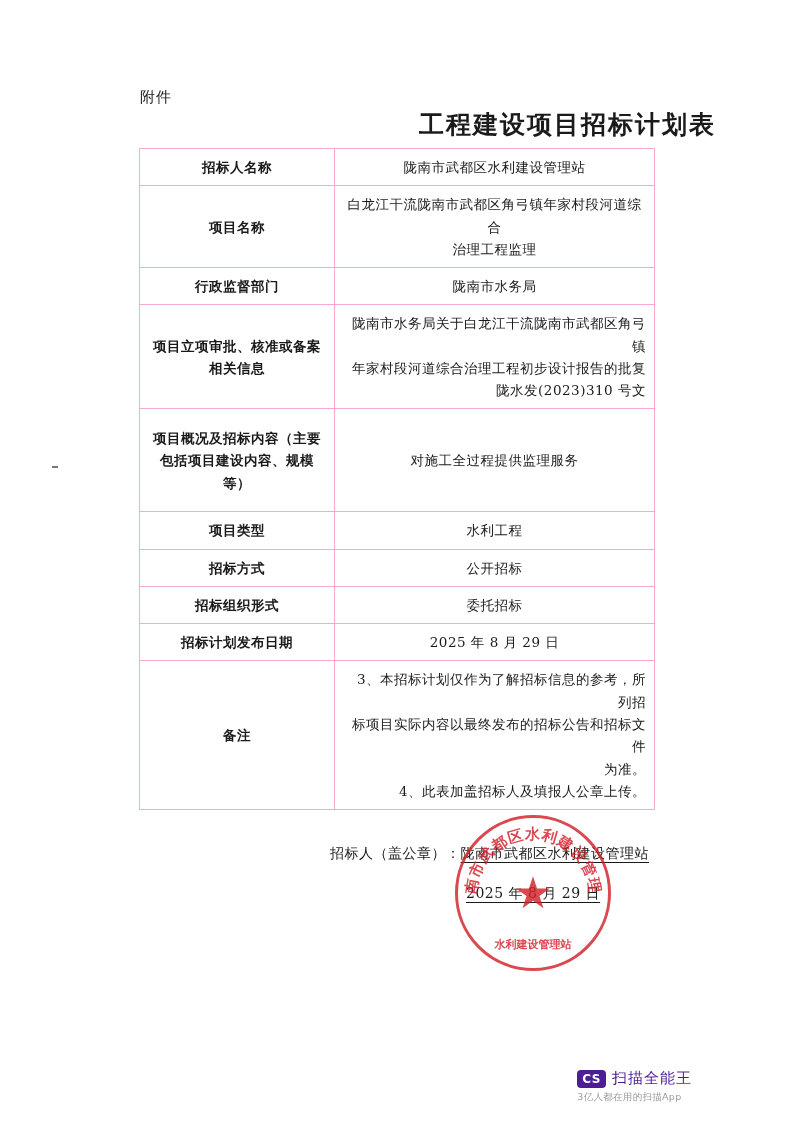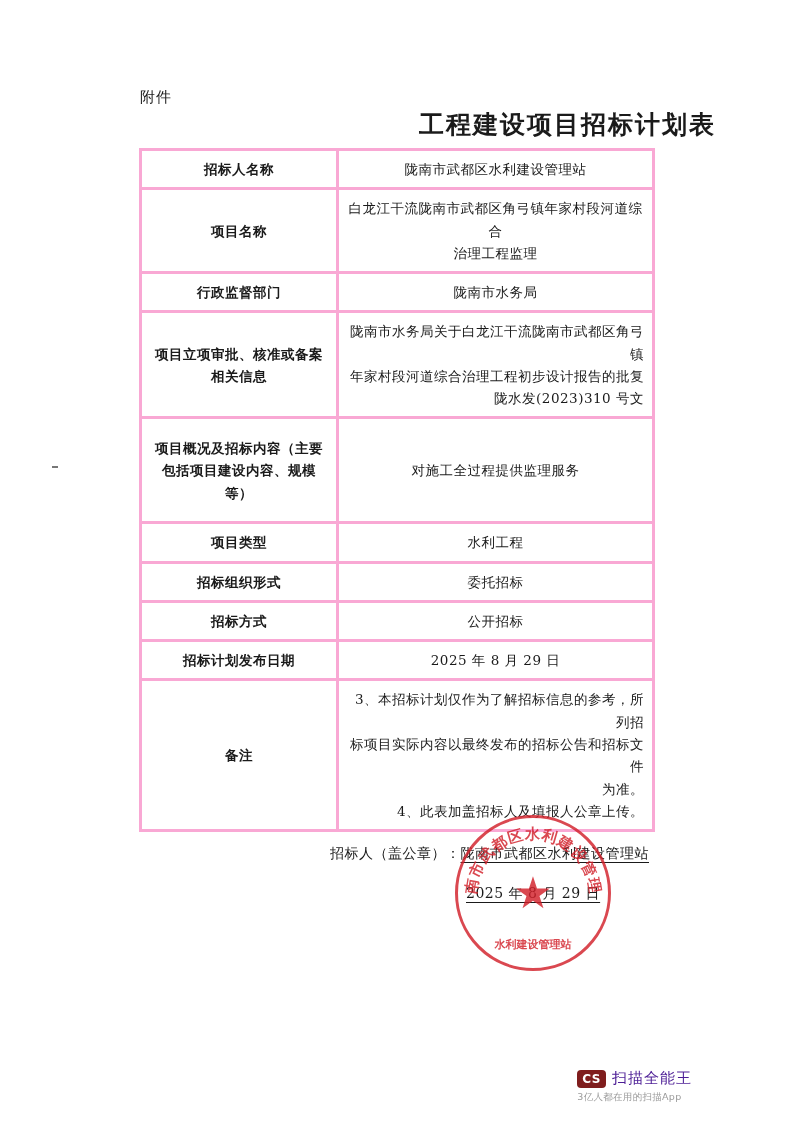--- a/index.html
+++ b/index.html
@@ -43,21 +43,21 @@
   table.main-table {
     position: absolute;
     left: 139px;
     top: 148px;
     width: 516px;
     border-collapse: collapse;
     table-layout: fixed;
     font-family: "DejaVu Serif", "Liberation Serif", serif;
   }
   table.main-table td {
-    border: 3px solid #f9a8d4;
+    border: 1px solid #f9a8d4;
     font-size: 13.5px;
     line-height: 1.65;
     padding: 7px 8px;
     vertical-align: middle;
   }
   td.label-cell {
     width: 178px;
     text-align: center;
     font-weight: bold;
     letter-spacing: 0.5px;
@@ -163,21 +163,21 @@
     flex-direction: column;
     align-items: flex-start;
     font-family: "DejaVu Sans", "Liberation Sans", sans-serif;
   }
   .app-row {
     display: flex;
     align-items: center;
     gap: 6px;
   }
   .app-badge {
-    background: #7f1d1d;
+    background: #4c1d95;
     color: #ffffff;
     font-size: 12px;
     font-weight: bold;
     border-radius: 4px;
     padding: 2px 5px;
     letter-spacing: 0.5px;
   }
   .app-name {
     font-size: 15px;
     color: #4c1d95;
@@ -236,29 +236,29 @@
           <span class="val-line">对施工全过程提供监理服务</span>
         </td>
       </tr>
       <tr>
         <td class="label-cell">项目类型</td>
         <td class="value-cell">
           <span class="val-line">水利工程</span>
         </td>
       </tr>
       <tr>
+        <td class="label-cell">招标方式</td>
+        <td class="value-cell">
+          <span class="val-line">公开招标</span>
+        </td>
+      </tr>
+      <tr>
         <td class="label-cell">招标组织形式</td>
         <td class="value-cell">
           <span class="val-line">委托招标</span>
-        </td>
-      </tr>
-      <tr>
-        <td class="label-cell">招标方式</td>
-        <td class="value-cell">
-          <span class="val-line">公开招标</span>
         </td>
       </tr>
       <tr>
         <td class="label-cell">招标计划发布日期</td>
         <td class="value-cell">
           <span class="val-line">2025 年 8 月 29 日</span>
         </td>
       </tr>
       <tr>
         <td class="label-cell">备注</td>

